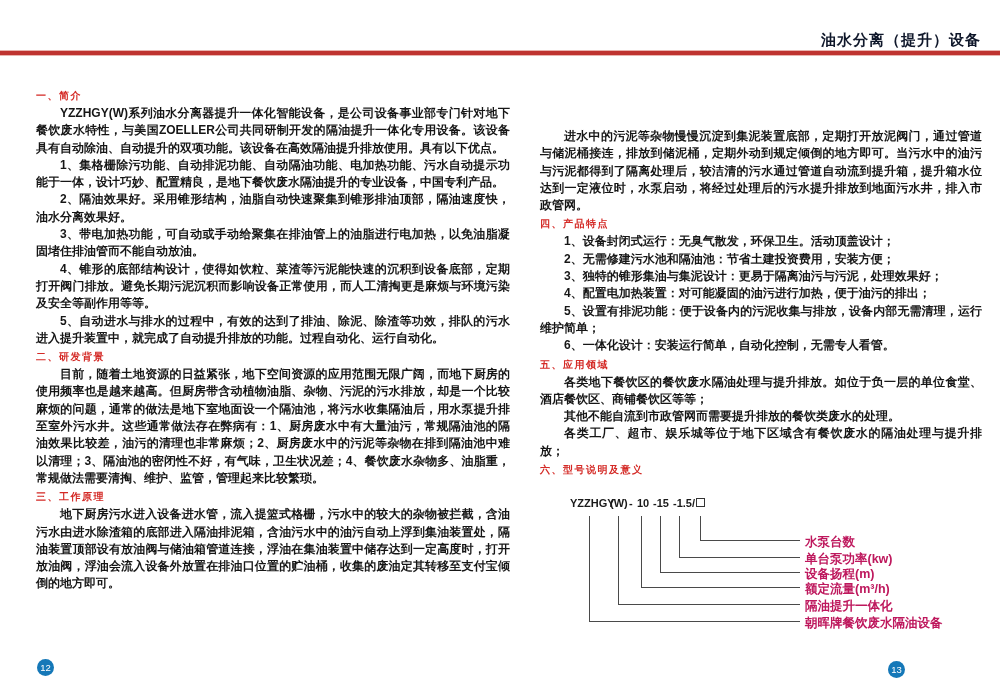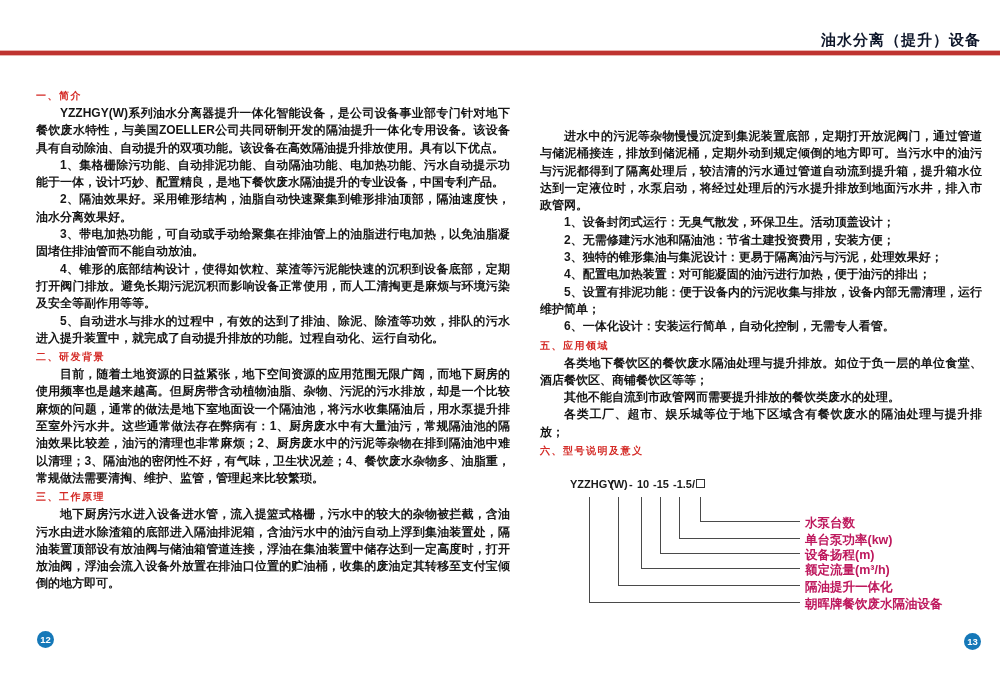--- a/index.html
+++ b/index.html
@@ -38,25 +38,25 @@
     letter-spacing:1.5px; margin:3px 0 2px;
   }
   p.body{
     font-size:12px; line-height:17.3px; font-weight:700; color:var(--ink);
     text-indent:2em; text-align:justify; margin:0;
   }
 
   
   .badge{
     position:absolute; width:17px; height:17px; border-radius:50%;
-    background:var(--badge); color:#fff; font-size:9.5px; font-weight:700;
-    display:flex; align-items:center; justify-content:center;
+    background:var(--badge); color:#fff; font-size:9.5px; font-weight:400;
+    display:flex; align-items:center; justify-content:center;margin-top:28px;
   }
   .badge-left{left:37px; top:631px;}
-  .badge-right{left:964px; top:633px;}
+  .badge-right{left:888px; top:633px;}
 
   
   .diagram{position:relative; height:158px; margin-top:14px;}
   .code{position:absolute; top:6px; left:0; height:14px; font-weight:700; font-size:11px; color:#1a1a1a;}
   .code span{position:absolute; top:0; white-space:nowrap;}
   .cp0{left:30px;} .cp1{left:70px;} .cp2{left:89px;} .cp3{left:97px;}
   .cp4{left:113px;} .cp5{left:133px;}
   .cp6{left:156px; top:1px !important; display:inline-block; width:9px; height:9px;
        border:1.4px solid #333; color:transparent; overflow:hidden;}
   .conn{position:absolute; top:25px; border-left:1px solid #4a4a4a; border-bottom:1px solid #4a4a4a;}
@@ -90,20 +90,21 @@
     <h2 class="sec">二、研发背景</h2>
     <p class="body">目前，随着土地资源的日益紧张，地下空间资源的应用范围无限广阔，而地下厨房的使用频率也是越来越高。但厨房带含动植物油脂、杂物、污泥的污水排放，却是一个比较麻烦的问题，通常的做法是地下室地面设一个隔油池，将污水收集隔油后，用水泵提升排至室外污水井。这些通常做法存在弊病有：1、厨房废水中有大量油污，常规隔油池的隔油效果比较差，油污的清理也非常麻烦；2、厨房废水中的污泥等杂物在排到隔油池中难以清理；3、隔油池的密闭性不好，有气味，卫生状况差；4、餐饮废水杂物多、油脂重，常规做法需要清掏、维护、监管，管理起来比较繁琐。</p>
 
     <h2 class="sec">三、工作原理</h2>
     <p class="body">地下厨房污水进入设备进水管，流入提篮式格栅，污水中的较大的杂物被拦截，含油污水由进水除渣箱的底部进入隔油排泥箱，含油污水中的油污自动上浮到集油装置处，隔油装置顶部设有放油阀与储油箱管道连接，浮油在集油装置中储存达到一定高度时，打开放油阀，浮油会流入设备外放置在排油口位置的贮油桶，收集的废油定其转移至支付宝倾倒的地方即可。</p>
   </div>
 
   <div class="col col-right">
     <p class="body">进水中的污泥等杂物慢慢沉淀到集泥装置底部，定期打开放泥阀门，通过管道与储泥桶接连，排放到储泥桶，定期外动到规定倾倒的地方即可。当污水中的油污与污泥都得到了隔离处理后，较洁清的污水通过管道自动流到提升箱，提升箱水位达到一定液位时，水泵启动，将经过处理后的污水提升排放到地面污水井，排入市政管网。</p>
 
+    <h2 class="sec">四、产品特点</h2>
     <p class="body">1、设备封闭式运行：无臭气散发，环保卫生。活动顶盖设计；</p>
     <p class="body">2、无需修建污水池和隔油池：节省土建投资费用，安装方便；</p>
     <p class="body">3、独特的锥形集油与集泥设计：更易于隔离油污与污泥，处理效果好；</p>
     <p class="body">4、配置电加热装置：对可能凝固的油污进行加热，便于油污的排出；</p>
     <p class="body">5、设置有排泥功能：便于设备内的污泥收集与排放，设备内部无需清理，运行维护简单；</p>
     <p class="body">6、一体化设计：安装运行简单，自动化控制，无需专人看管。</p>
 
     <h2 class="sec">五、应用领域</h2>
     <p class="body">各类地下餐饮区的餐饮废水隔油处理与提升排放。如位于负一层的单位食堂、酒店餐饮区、商铺餐饮区等等；</p>
     <p class="body">其他不能自流到市政管网而需要提升排放的餐饮类废水的处理。</p>

